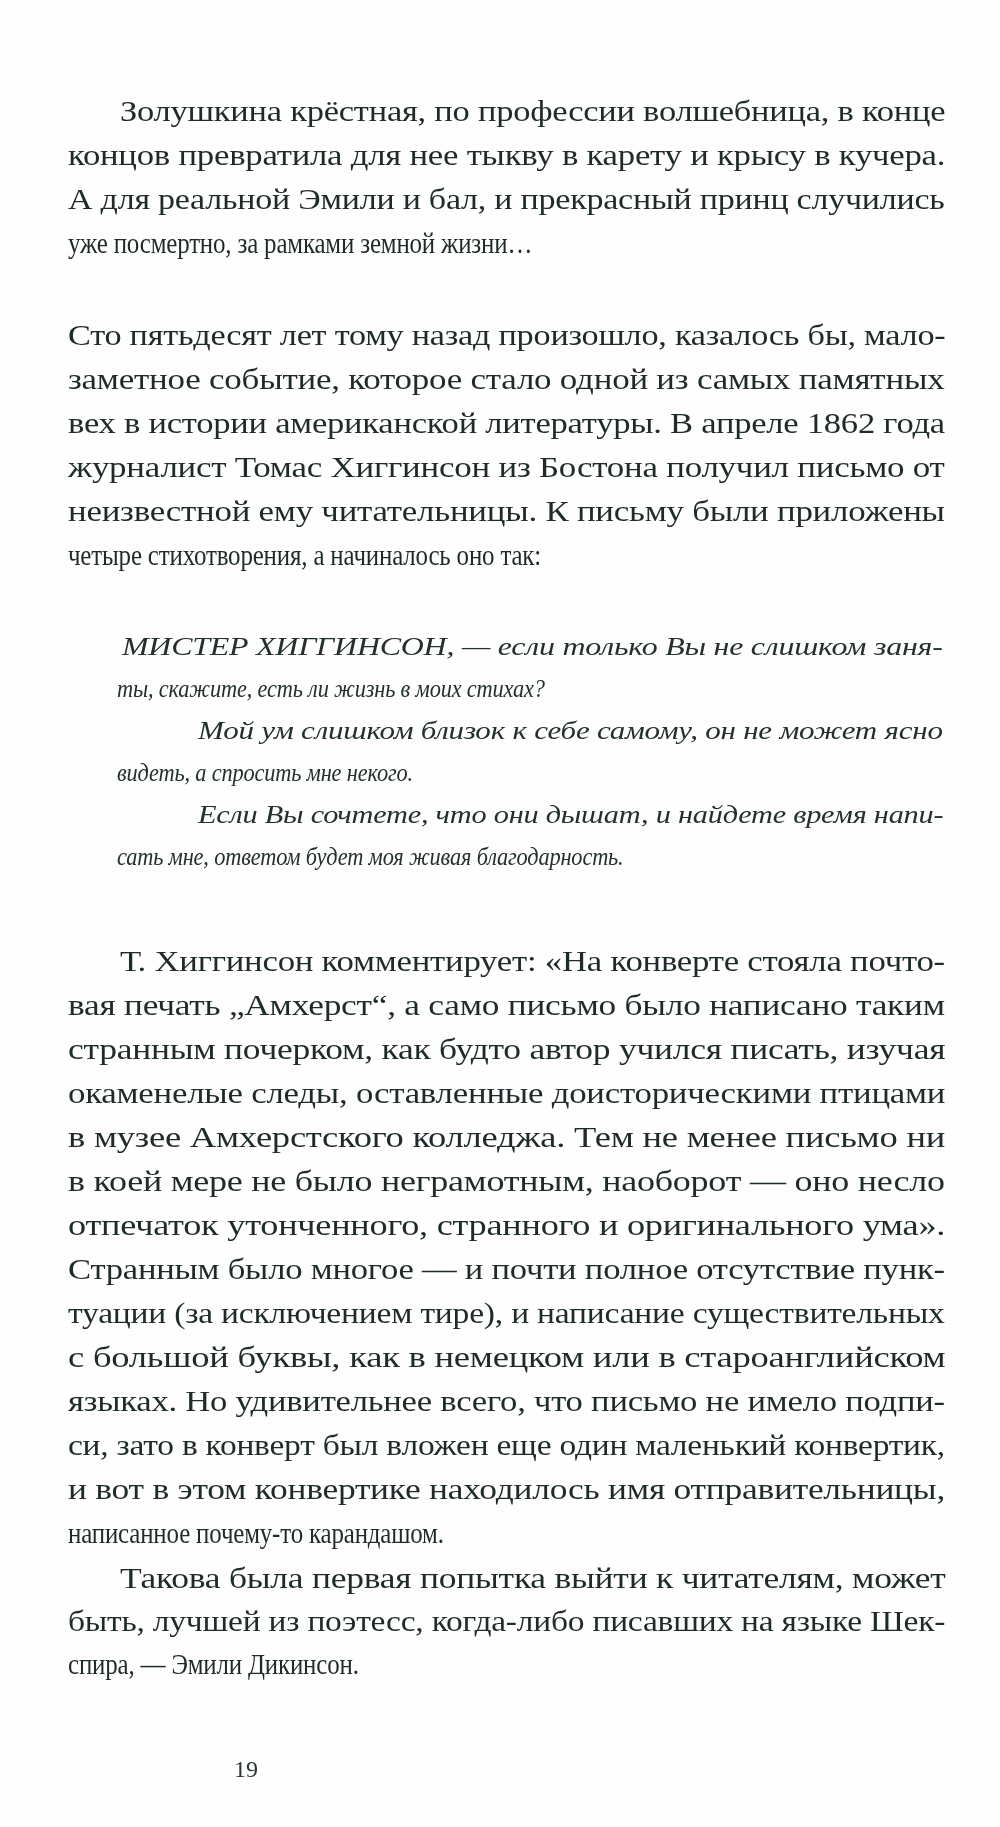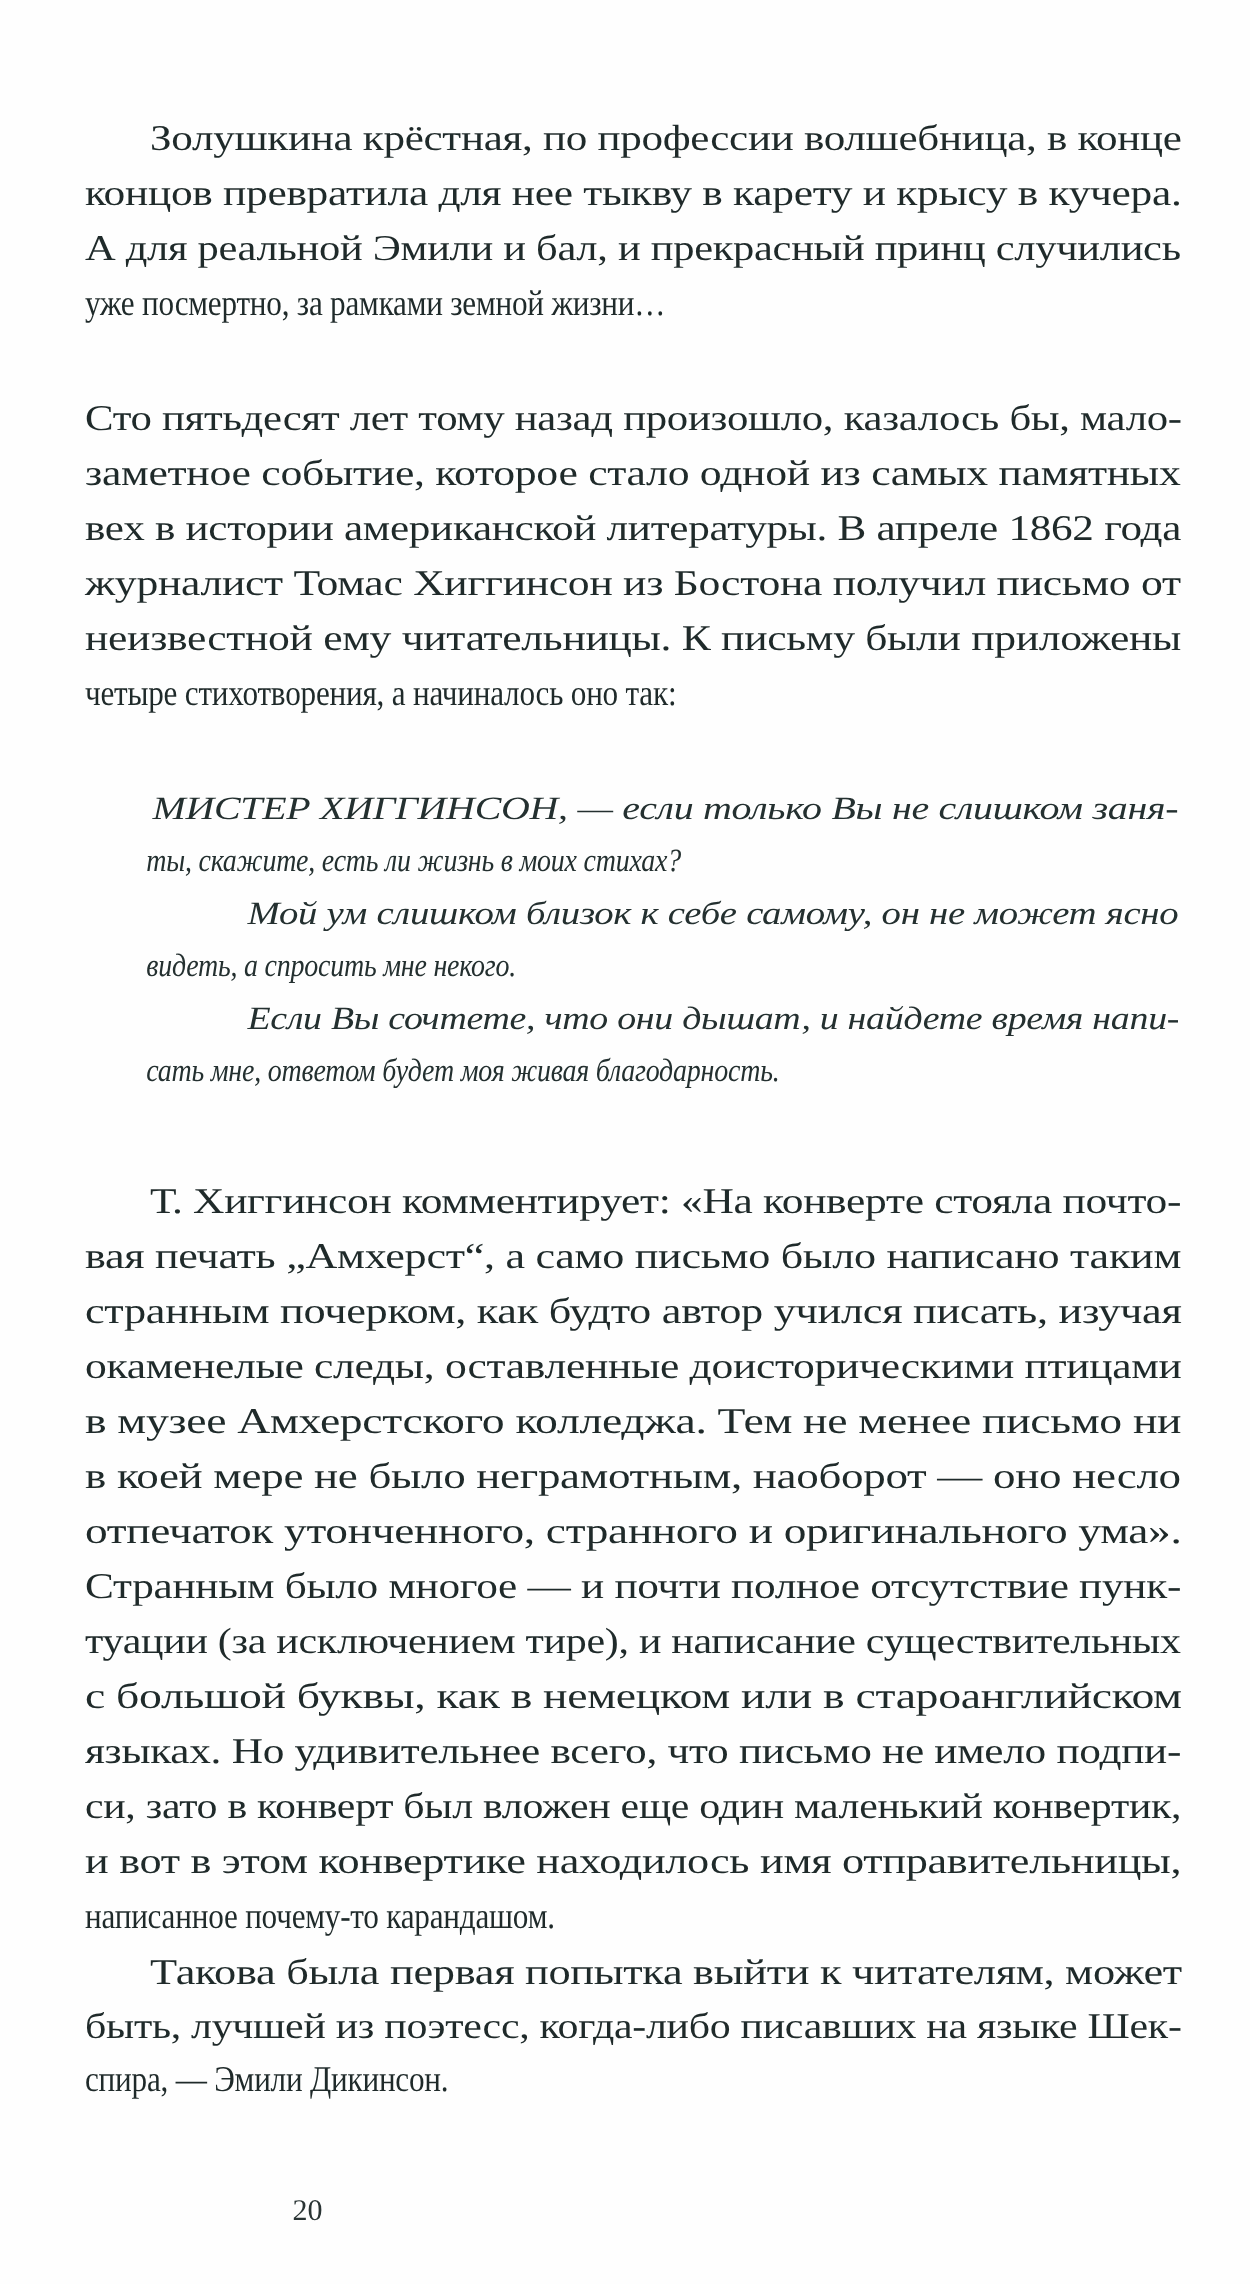--- a/index.html
+++ b/index.html
@@ -67,14 +67,14 @@
         <div class="line" style="left: 68px; top: 1431.19px; transform: scaleX(1.1539);">си, зато в конверт был вложен еще один маленький конвертик,</div>
         <div class="line" style="left: 68px; top: 1475.19px; transform: scaleX(1.2214);">и вот в этом конвертике находилось имя отправительницы,</div>
         <div class="line" style="left: 68px; top: 1519.19px; transform: scaleX(0.86);">написанное почему-то карандашом.</div>
       </div>
       <div>
         <div class="line" style="left: 120px; top: 1564.19px; transform: scaleX(1.224);">Такова была первая попытка выйти к читателям, может</div>
         <div class="line" style="left: 68px; top: 1607.19px; transform: scaleX(1.1555);">быть, лучшей из поэтесс, когда-либо писавших на языке Шек-</div>
         <div class="line" style="left: 68px; top: 1650.19px; transform: scaleX(0.86);">спира, — Эмили Дикинсон.</div>
       </div>
     </div>
-  <div class="page-number">20</div>
+  <div class="page-number">19</div>
 </div>
 
 </body></html>

